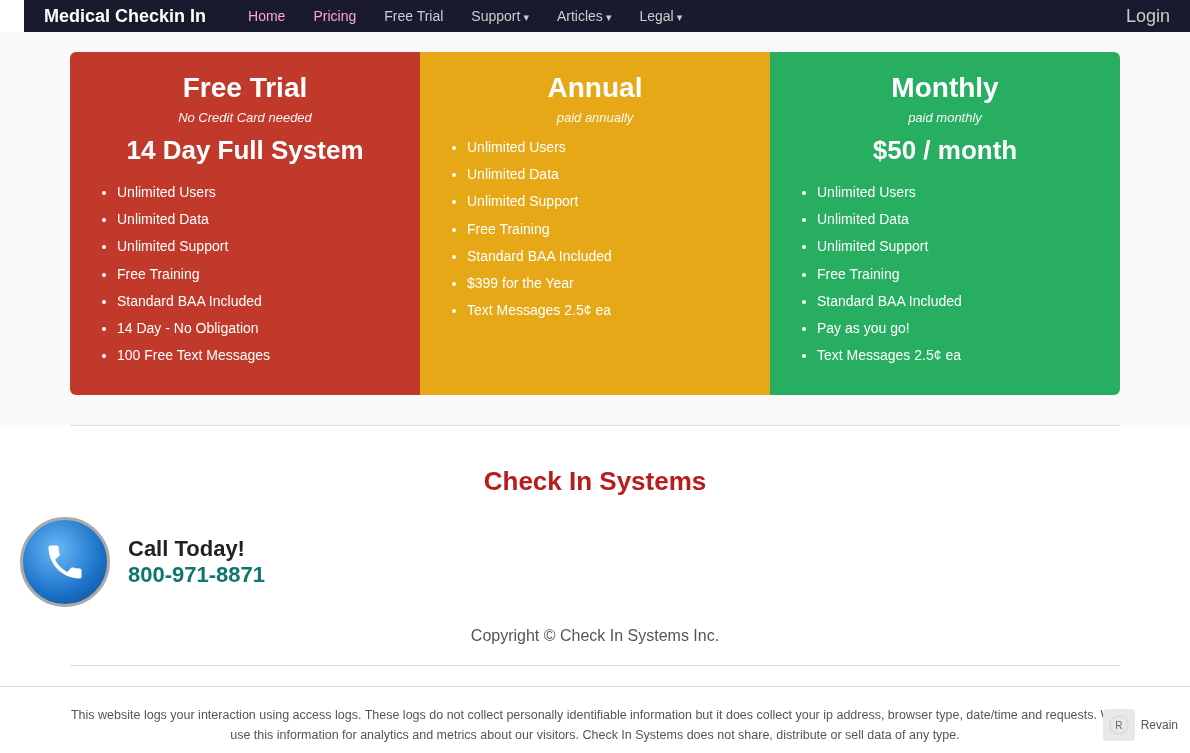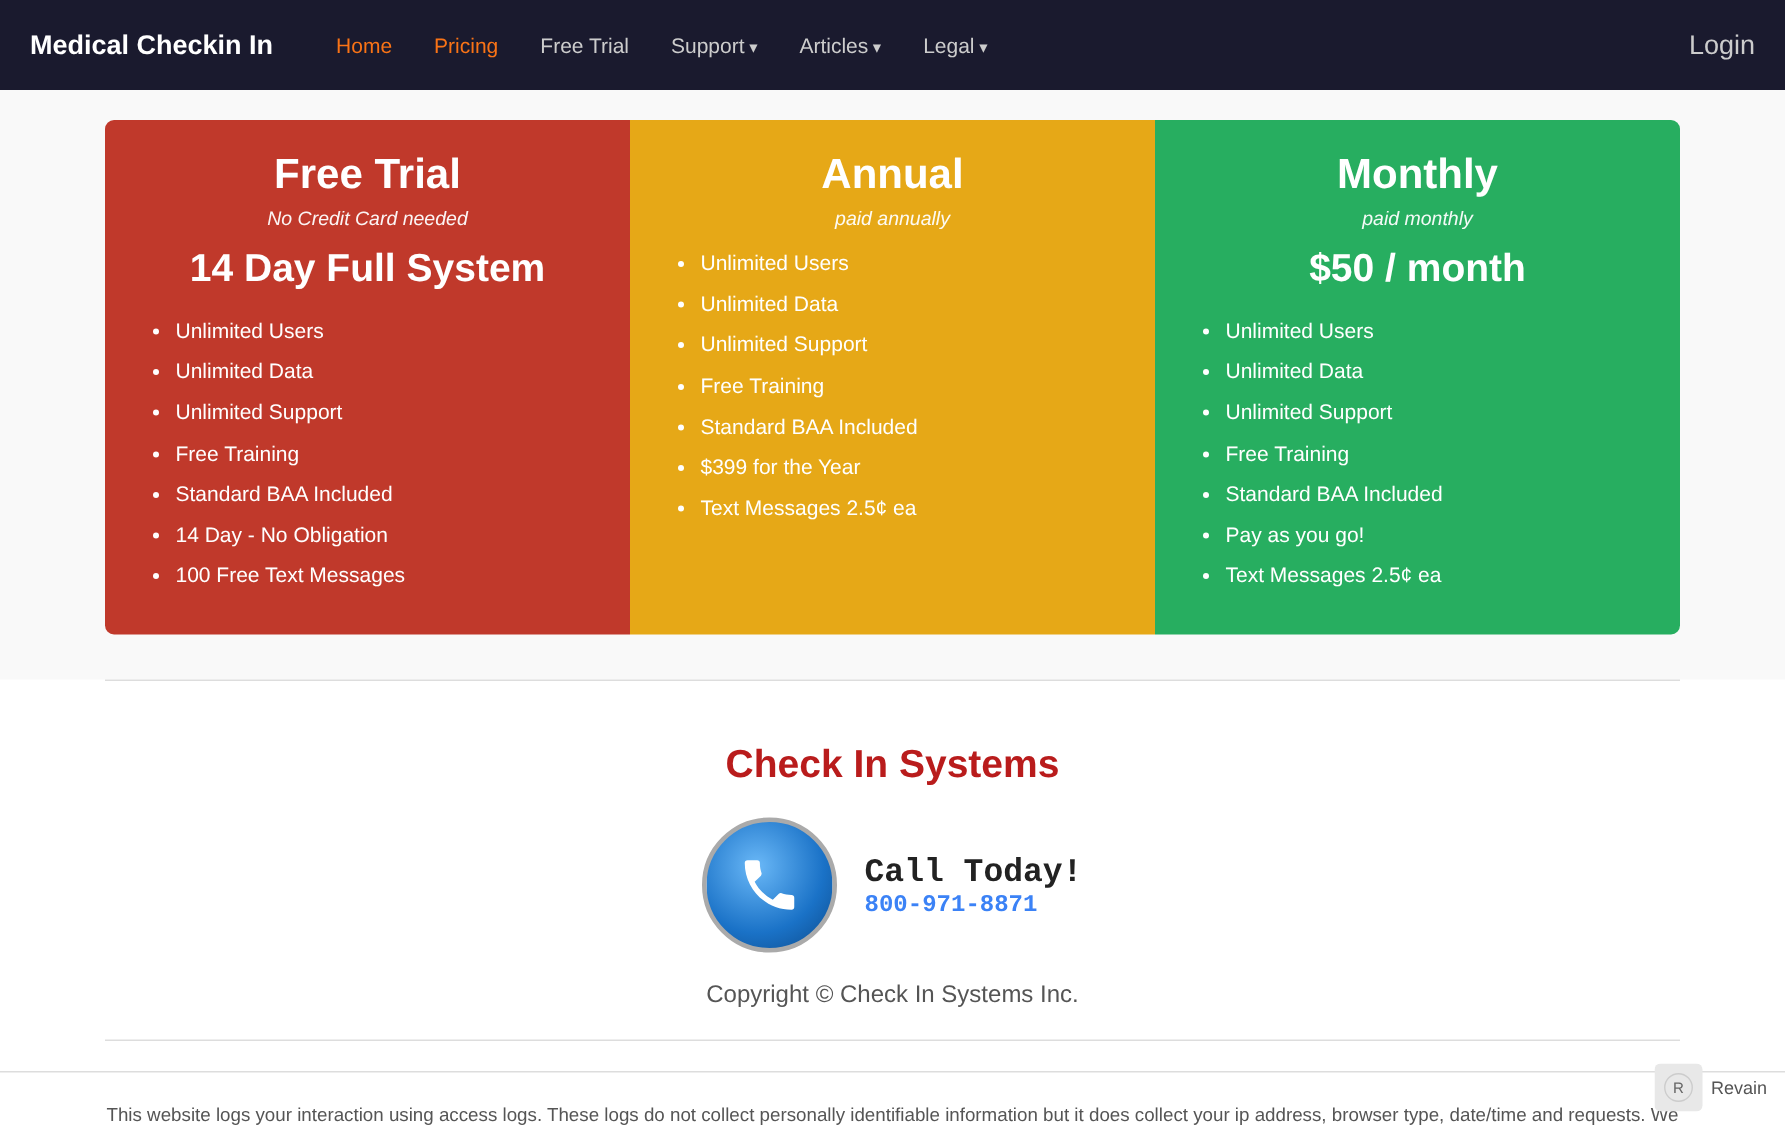--- a/index.html
+++ b/index.html
@@ -4,21 +4,22 @@
   <style>
     * { margin: 0; padding: 0; box-sizing: border-box; }
     body { font-family: Arial, sans-serif; background: #fff; color: #333; min-width: 1190px; }
 
     
     nav {
       background: #1a1a2e;
       display: flex;
       align-items: center;
       padding: 0 20px;
-      height: 60px;
+      height: 32px;
+      margin-left: 24px;
     }
     .nav-brand {
       color: #fff;
       font-size: 18px;
       font-weight: bold;
       margin-right: 30px;
       white-space: nowrap;
     }
     .nav-links {
       display: flex;
@@ -27,21 +28,21 @@
       flex: 1;
     }
     .nav-link {
       color: #ccc;
       text-decoration: none;
       padding: 6px 12px;
       font-size: 14px;
       cursor: pointer;
       border-radius: 3px;
     }
-    .nav-link.active { color: #f97316; }
+    .nav-link.active { color: #f9a8d4; }
     .nav-link.dropdown::after { content: ' ▾'; font-size: 11px; }
     .nav-login {
       color: #ccc;
       font-size: 18px;
       cursor: pointer;
       margin-left: auto;
     }
 
     
     .pricing-section {
@@ -104,24 +105,22 @@
     }
     .bottom-title {
       font-size: 26px;
       font-weight: bold;
       color: #b91c1c;
       margin-bottom: 20px;
     }
     .phone-section {
       display: flex;
       align-items: center;
-      justify-content: center;
       gap: 18px;
       margin-bottom: 20px;
-      font-family: Liberation Mono, monospace;
     }
     .phone-icon-wrap {
       width: 90px;
       height: 90px;
       border-radius: 50%;
       background: radial-gradient(circle at 40% 35%, #6ab8f7, #1a72c7 60%, #0d4a8a);
       border: 3px solid #aaa;
       display: flex;
       align-items: center;
       justify-content: center;
@@ -129,23 +128,23 @@
     }
     .call-text {
       text-align: left;
     }
     .call-label {
       font-size: 22px;
       font-weight: bold;
       color: #222;
     }
     .call-number {
-      font-size: 16px;
-      font-weight: bold;
-      color: #3b82f6;
+      font-size: 22px;
+      font-weight: bold;
+      color: #0f766e;
     }
     .copyright {
       font-size: 16px;
       color: #555;
       margin-top: 10px;
     }
 
     
     .footer-notice {
       border-top: 1px solid #ddd;

